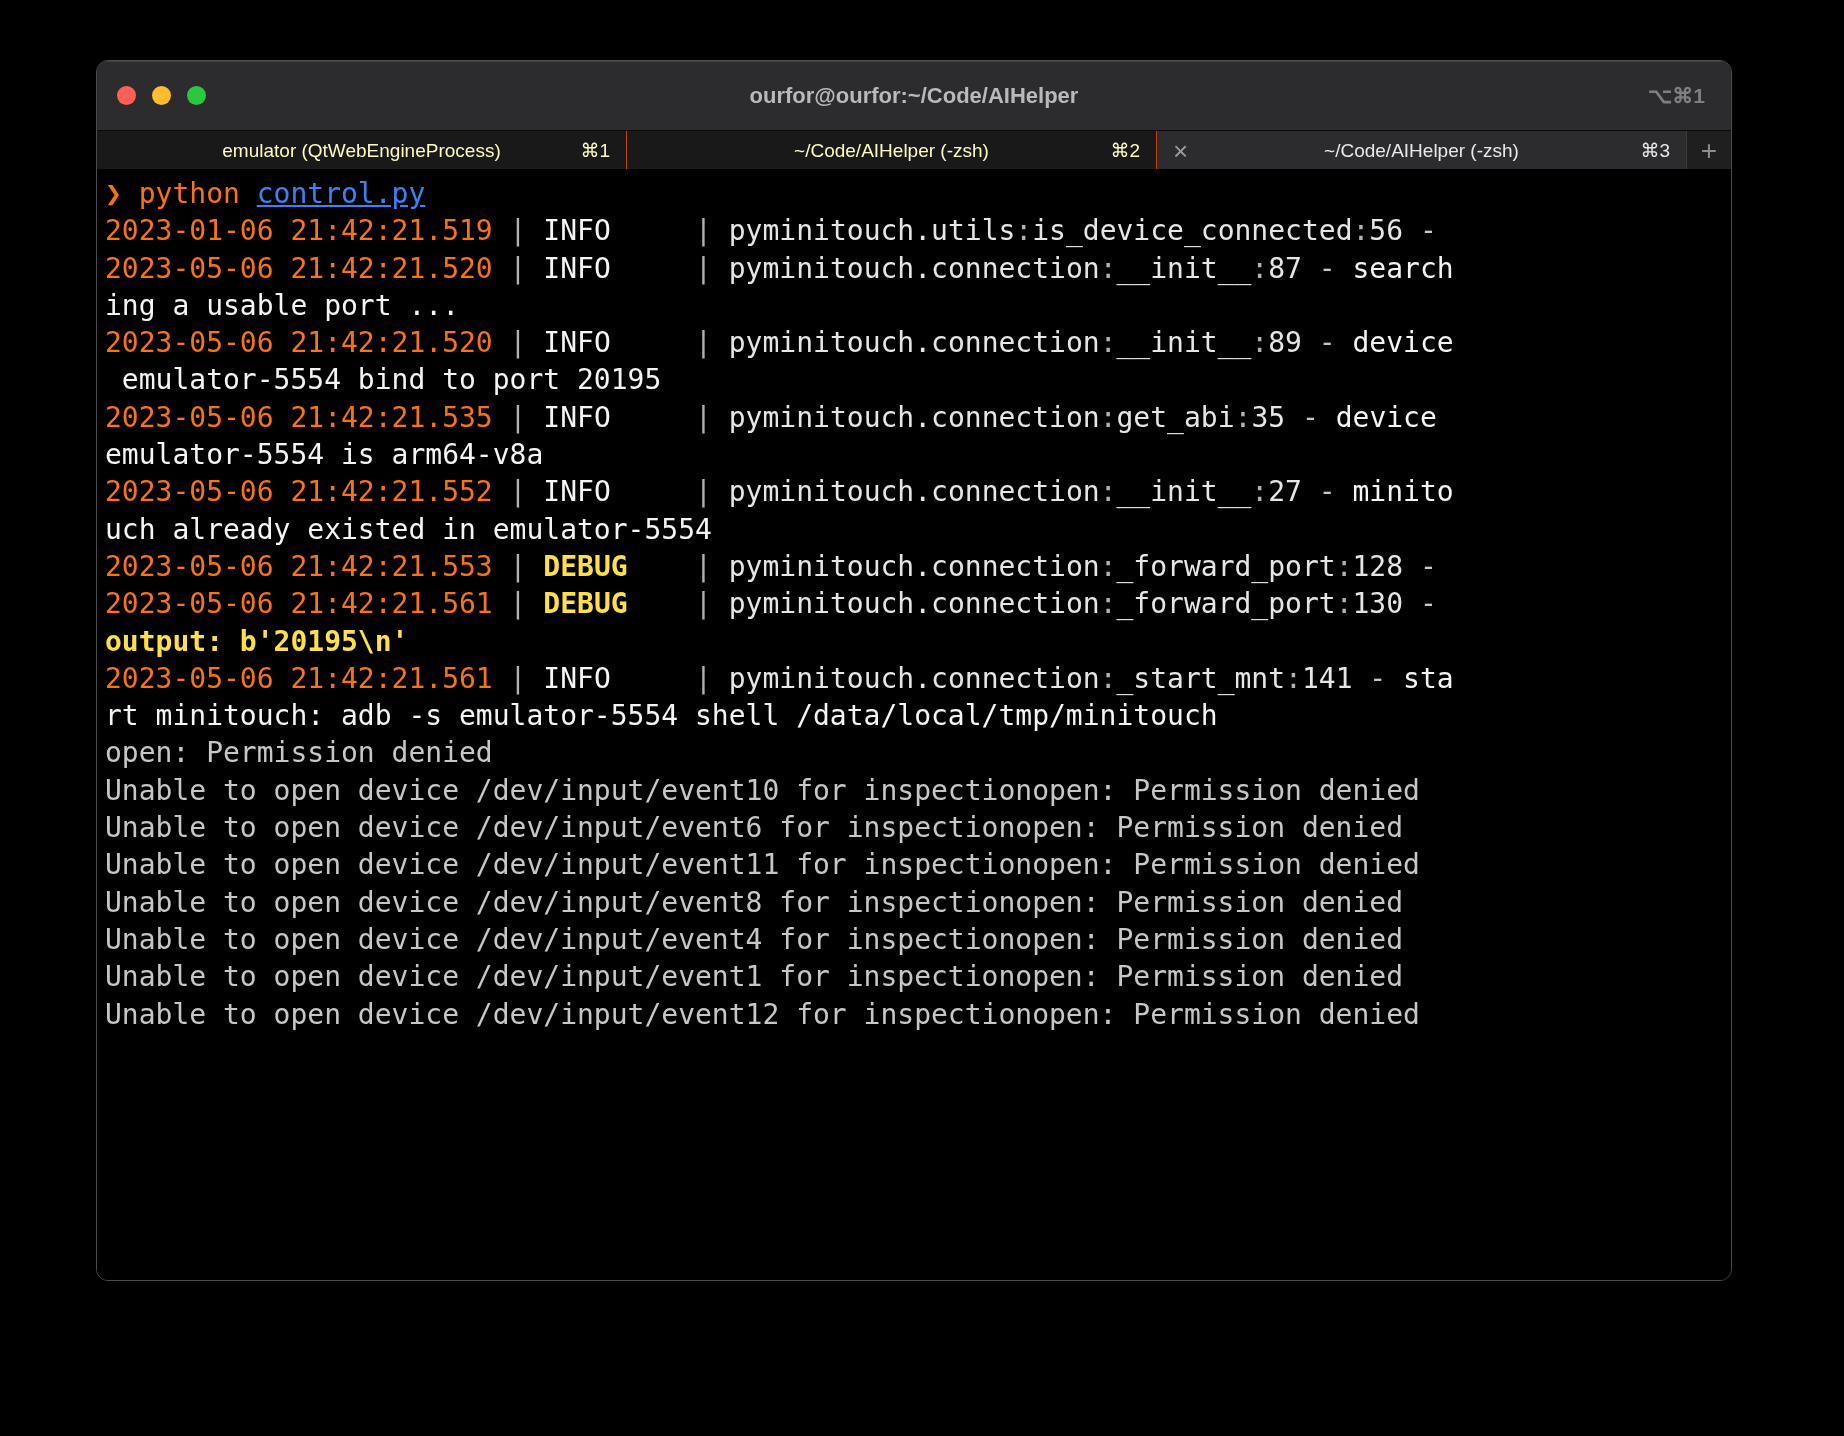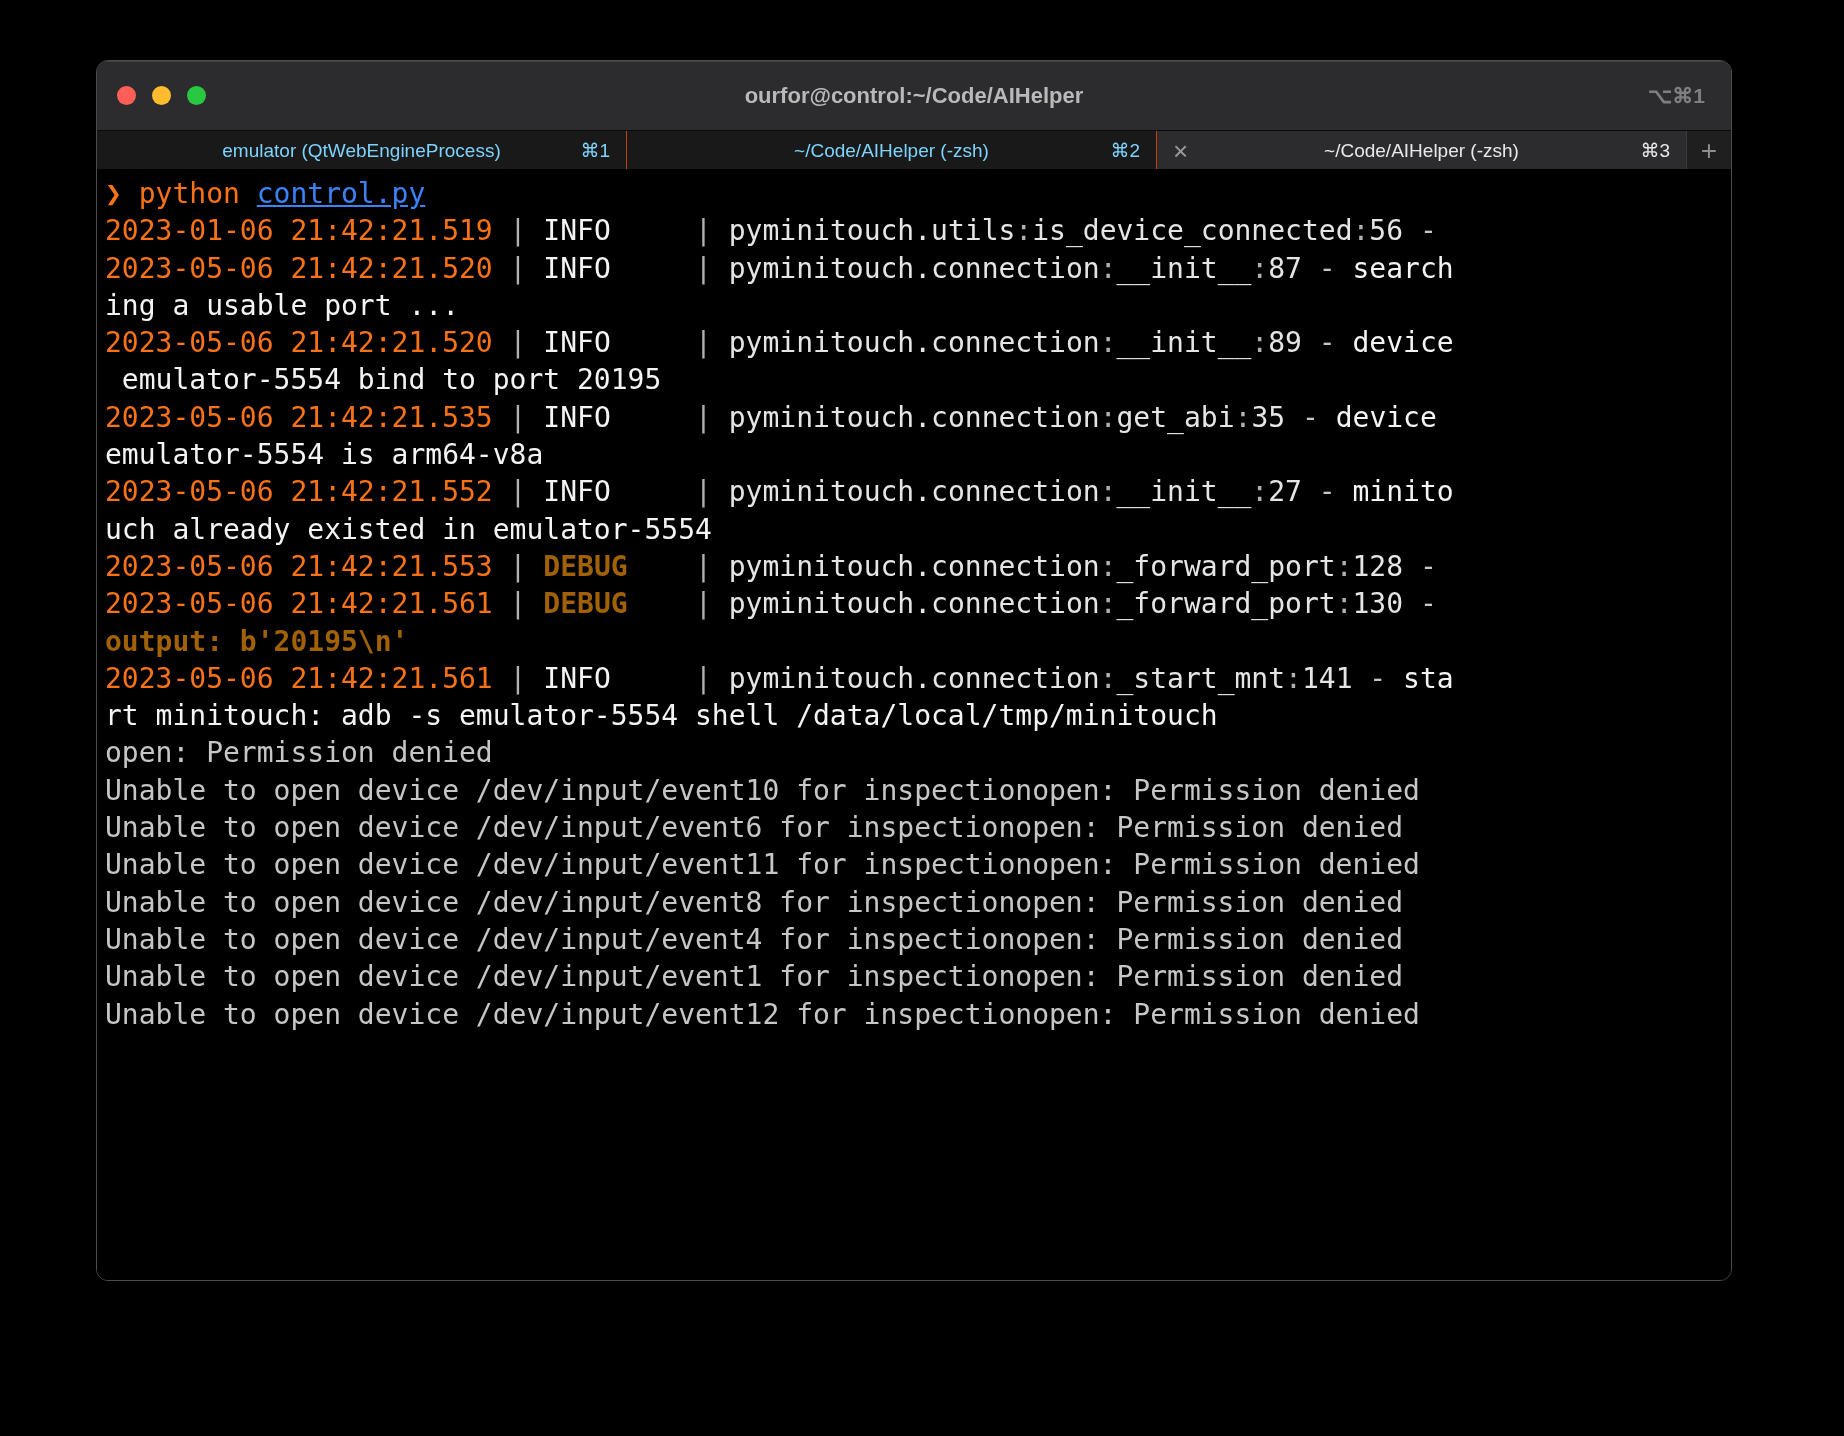--- a/index.html
+++ b/index.html
@@ -17,54 +17,54 @@
             border-bottom:1px solid #0b0b0b;}
   .lights{display:flex;gap:16px;margin-left:20px;}
   .light{width:19px;height:19px;border-radius:50%;display:inline-block;}
   .wtitle{position:absolute;left:0;right:0;text-align:center;
           font-size:22px;font-weight:bold;color:#b9b9b9;}
   .wshort{position:absolute;right:26px;font-size:21px;font-weight:bold;color:#7f7f7f;}
 
   
   .tabbar{height:39px;background:#191919;display:flex;align-items:stretch;}
   .tab{flex:1;position:relative;display:flex;align-items:center;
-       color:#7dd3fc;font-size:19px;cursor:default;min-width:0;}
+       color:#fef9c3;font-size:19px;cursor:default;min-width:0;}
   .tab + .tab{border-left:1px solid #c2410c;}
   .tab.active{background:#2c2c2e;color:#e8e8e8;}
   .tlabel{flex:1;text-align:center;white-space:nowrap;overflow:hidden;}
   .tshort{position:absolute;right:16px;font-size:19px;}
   .tclose{position:absolute;left:16px;font-size:26px;line-height:26px;color:#9a9a9a;}
   .plus{width:44px;border-left:1px solid #3c3c3c;background:#1f1f1f;color:#8d8d8d;
         display:flex;align-items:center;justify-content:center;font-size:28px;font-weight:300;}
 
   
   .terminal{position:absolute;top:108px;bottom:0;left:0;right:0;
             background:#000;padding:6px 0 0 8px;overflow:hidden;}
   .tline{white-space:pre;font-family:"DejaVu Sans Mono", monospace;
          font-size:28px;line-height:37.3px;color:#c6c6c6;}
   .sg-g{color:#f97316;}                      
   .sg-s{color:#b0b0b0;}                      
   .sg-i{color:#f4f4f4;font-weight:normal;}     
-  .sg-d{color:#a16207;font-weight:bold;}     
+  .sg-d{color:#fde047;font-weight:bold;}     
   .sg-c{color:#e5e5e5;}                      
   .sg-p{color:#c6c6c6;}                      
   .sg-u{color:#3b82f6;text-decoration:underline;margin-top:16px;} 
 </style>
 </head>
 <body>
 
 <div class="window">
 
   <div class="titlebar">
     <div class="lights">
         <span class="light" style="background: rgb(255, 95, 87);"></span>
         <span class="light" style="background: rgb(254, 188, 46);"></span>
         <span class="light" style="background: rgb(40, 200, 64);"></span>
       </div>
-    <div class="wtitle">ourfor@control:~/Code/AIHelper</div>
+    <div class="wtitle">ourfor@ourfor:~/Code/AIHelper</div>
     <div class="wshort">⌥⌘1</div>
   </div>
 
   <div class="tabbar">
     <div class="tab">
         <span class="tlabel">emulator (QtWebEngineProcess)</span>
         <span class="tshort">⌘1</span>
       </div>
       <div class="tab">
         <span class="tlabel">~/Code/AIHelper (-zsh)</span>

